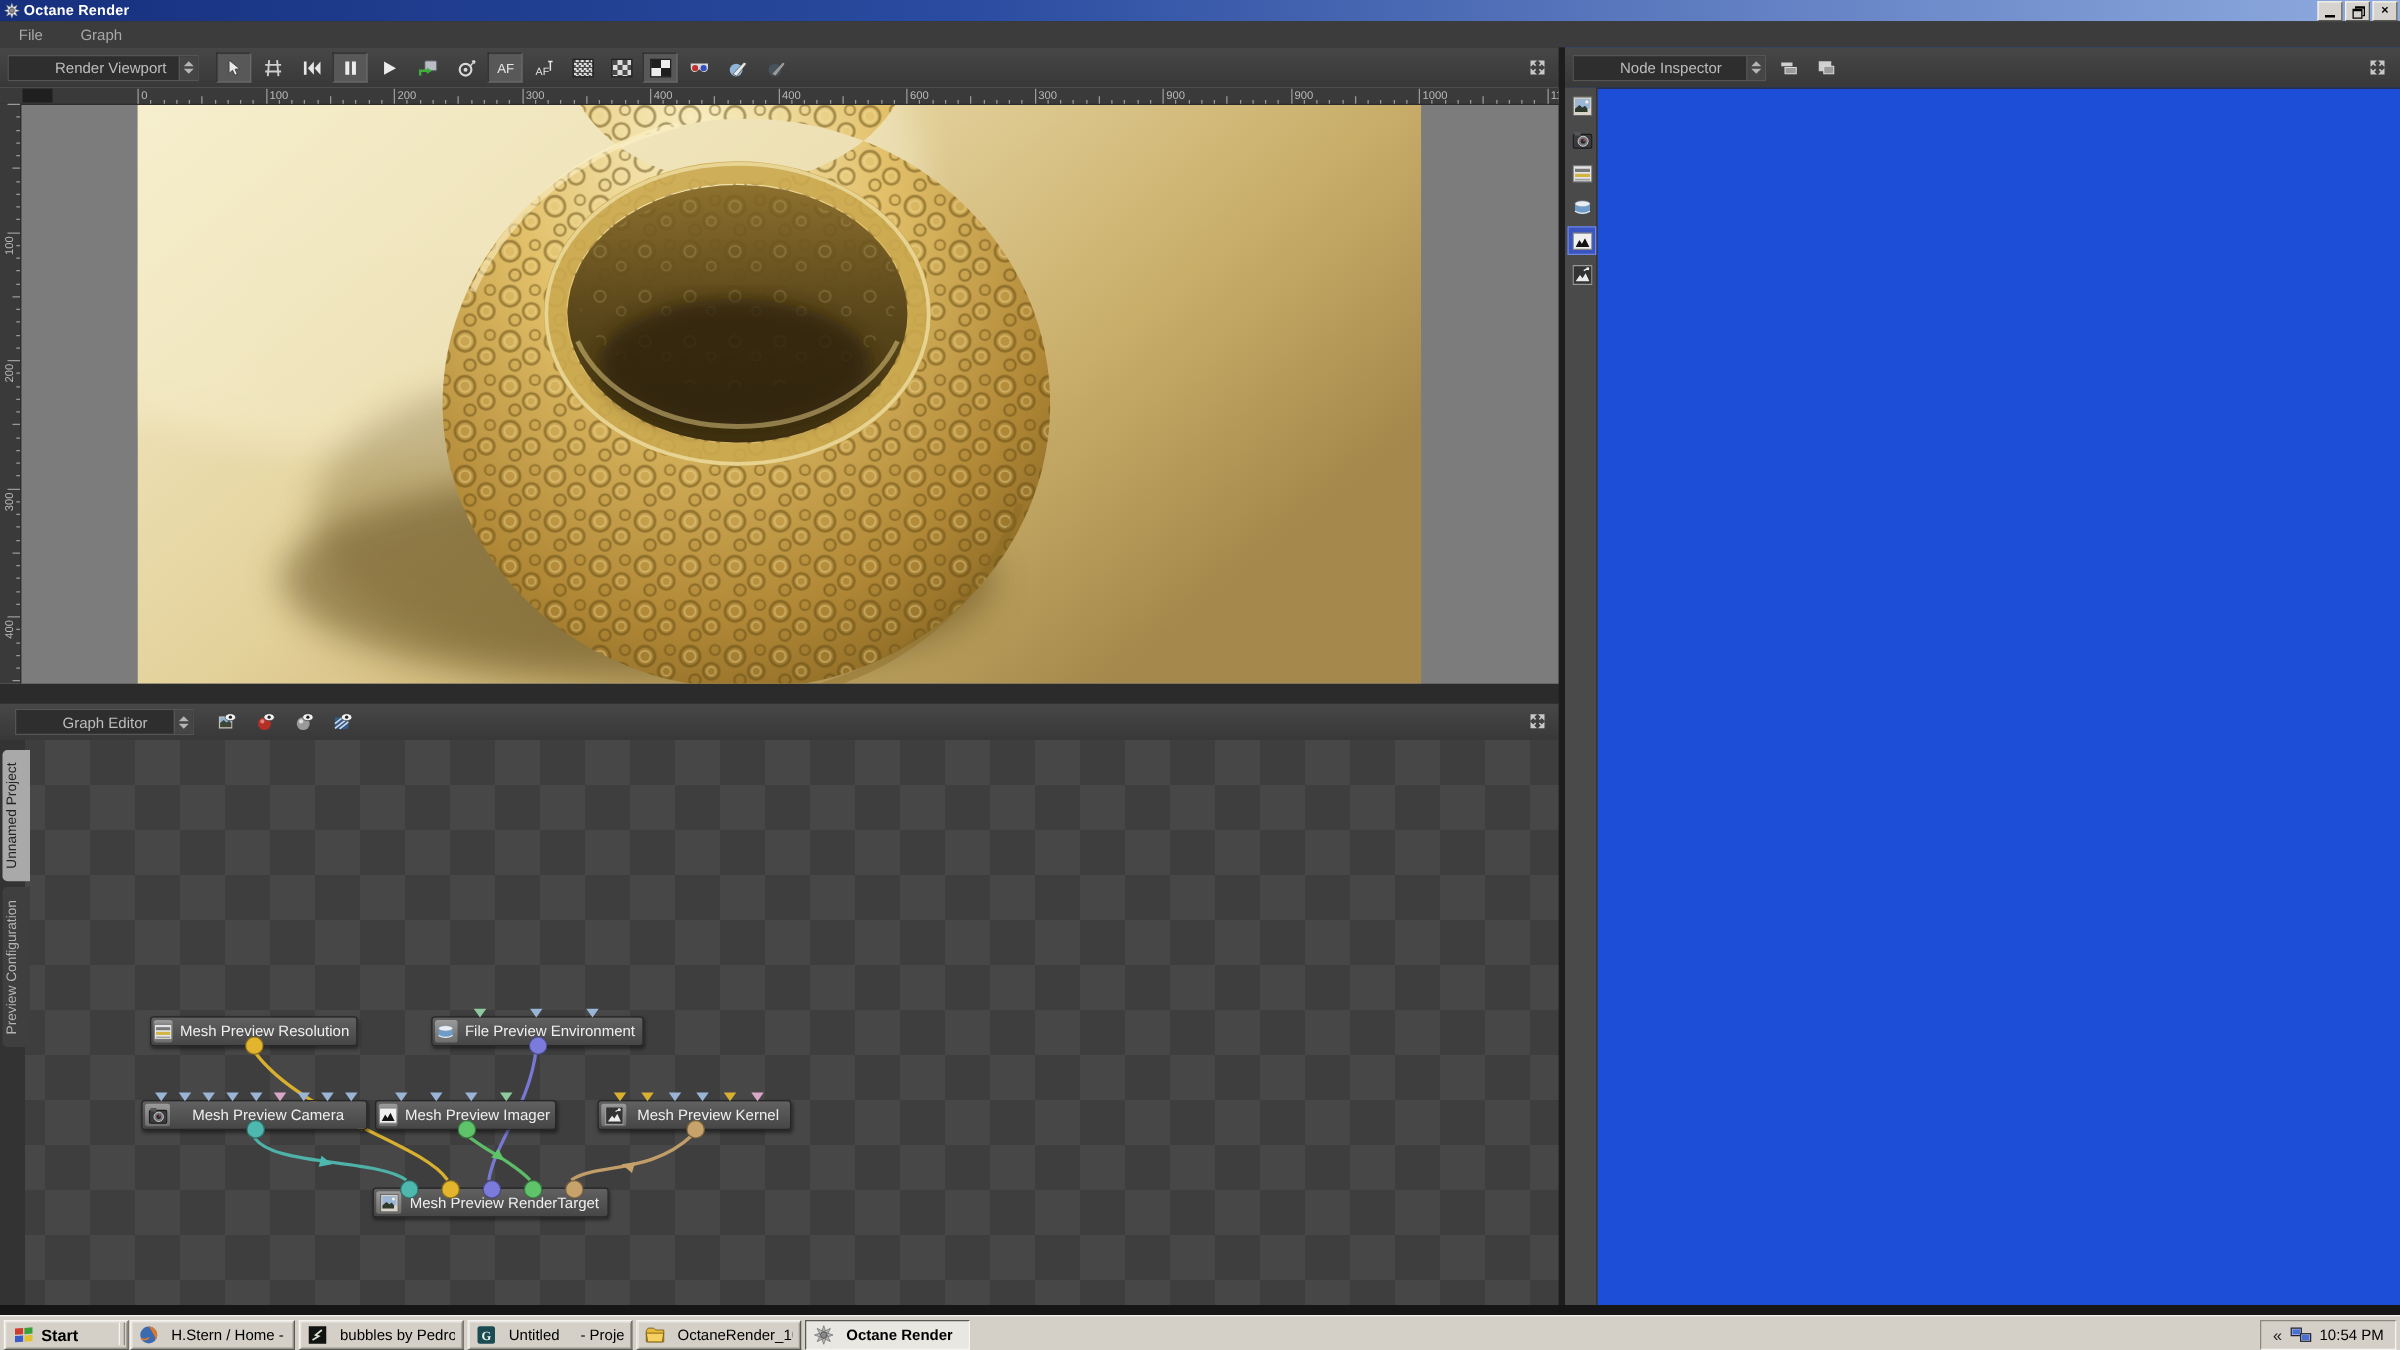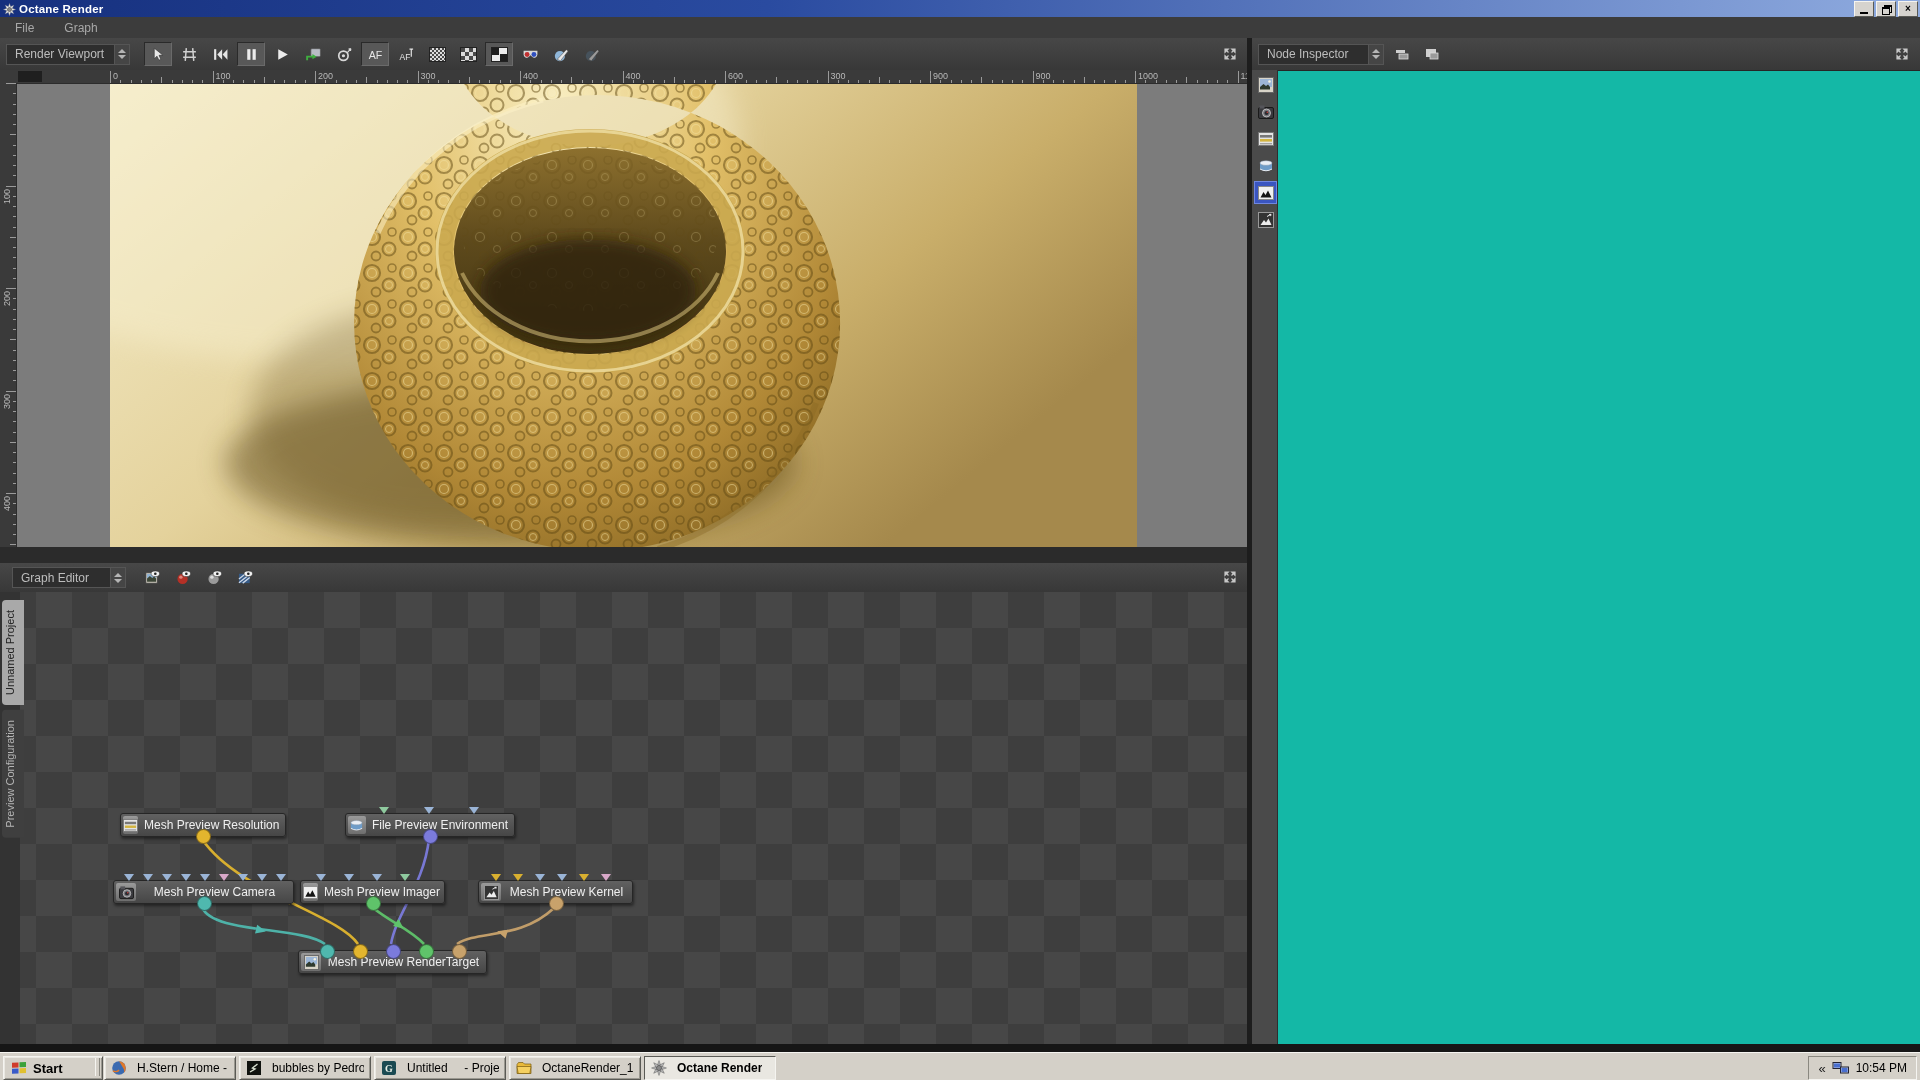--- a/index.html
+++ b/index.html
@@ -23,21 +23,21 @@
   .glyph-restore:after{content:"";position:absolute;left:0;top:2px;width:6px;height:5px;border:1px solid #000;border-top-width:2px;background:#d6d3ce;}
 
   
   #menubar{left:0;top:17px;width:1920px;height:21px;background:#3c3c3c;
     border-bottom:1px solid #2a2a2a;display:flex;align-items:center;}
   .menu-item{padding:0 15px;font-size:12px;color:#a8a8a8;height:100%;display:flex;align-items:center;}
 
   
   .panel-header{background:linear-gradient(#474747,#383838);border-bottom:1px solid #262626;
     display:flex;align-items:center;}
-  .dropdown{height:19px;background:#2e2e2e;border:1px solid #555;display:flex;align-items:center;margin-left:6px;}
+  .dropdown{height:19px;background:#2e2e2e;border:1px solid #555;display:flex;align-items:center;margin-left:6px;padding-left:29px;}
   .dropdown-label{font-size:12px;color:#bdbdbd;padding:0 8px;white-space:nowrap;}
   .spin{width:14px;height:100%;background:#454545;border-left:1px solid #555;
     display:flex;flex-direction:column;align-items:center;justify-content:center;gap:2px;}
   .spin i{width:0;height:0;border-left:4px solid transparent;border-right:4px solid transparent;}
   .spin .up{border-bottom:4px solid #b5b5b5;}
   .spin .dn{border-top:4px solid #b5b5b5;}
   .tb-btn{width:26px;height:22px;margin-right:3px;display:flex;align-items:center;justify-content:center;
     background:transparent;border:1px solid transparent;}
   .tb-btn svg{width:17px;height:15px;display:block;}
   .tb-btn.pressed{background:#585858;border-color:#2a2a2a #6a6a6a #6a6a6a #2a2a2a;}
@@ -85,21 +85,21 @@
     display:flex;align-items:center;}
   .gnode-icon{width:20px;height:18px;margin-left:2px;background:linear-gradient(#9a9a9a,#6e6e6e);
     border-radius:2px;display:flex;align-items:center;justify-content:center;}
   .gnode-icon svg{width:15px;height:15px;display:block;}
   .gnode-label{flex:1;text-align:center;font-size:12px;color:#efefef;white-space:nowrap;padding:0 6px;}
   .pin{position:absolute;top:-7px;width:0;height:0;border-left:5px solid transparent;border-right:5px solid transparent;}
   .socket{position:absolute;width:13px;height:13px;border-radius:50%;border:1px solid rgba(0,0,0,.4);}
 
   
   #splitter{left:1247px;top:38px;width:5px;height:1014px;background:#1d1d1d;}
-  #ni-panel{left:1252px;top:38px;width:668px;height:1014px;background:#14b8a6;}
+  #ni-panel{left:1252px;top:38px;width:668px;height:1014px;background:#1d4ed8;}
   #ni-header{position:absolute;left:0;top:0;width:668px;height:32px;}
   #ni-strip{position:absolute;left:0;top:32px;width:25px;height:982px;background:#4a4a4a;border-right:1px solid #2e2e2e;}
   .ni-icon{position:absolute;left:2px;width:21px;height:21px;display:flex;align-items:center;justify-content:center;border:1px solid transparent;}
   .ni-icon svg{width:16px;height:16px;display:block;}
   .ni-icon.selected{background:#3a55c0;border-color:#6f86e0;}
   .ni-hbtn{width:24px;height:20px;display:flex;align-items:center;justify-content:center;margin-left:6px;}
   .ni-hbtn svg{width:16px;height:14px;}
 
   #bottom-edge{left:0;top:1044px;width:1920px;height:8px;background:#161616;}
 

